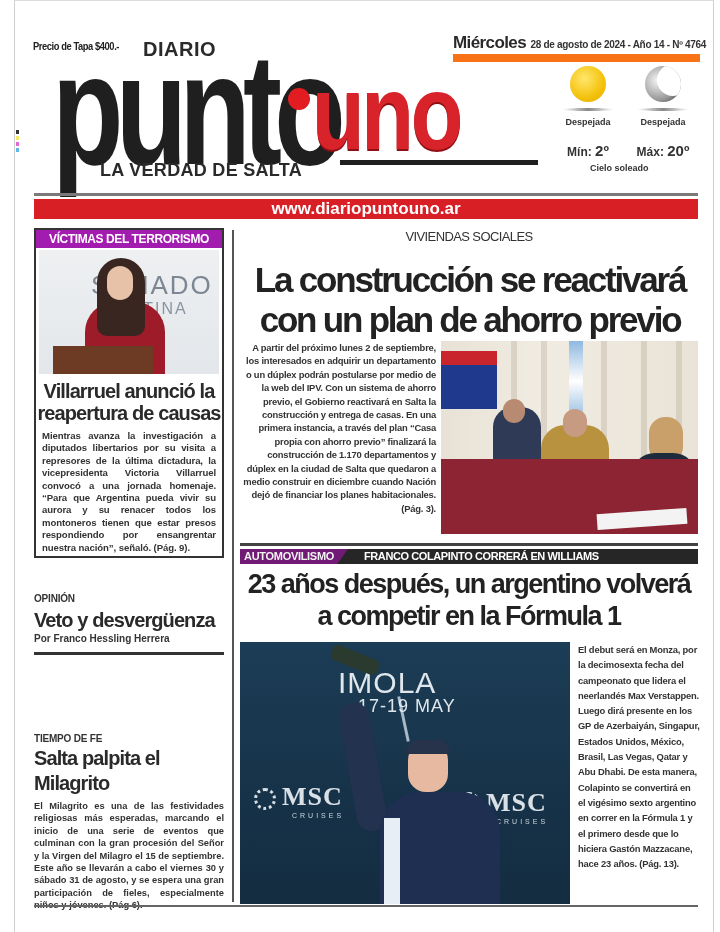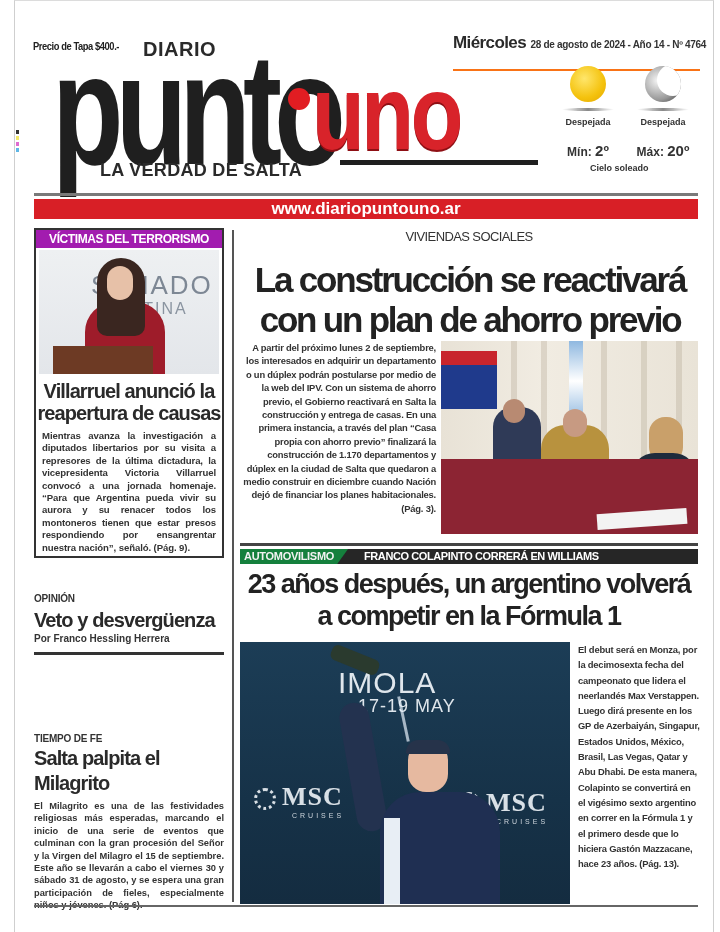--- a/index.html
+++ b/index.html
@@ -13,21 +13,21 @@
   
   .price { position: absolute; left: 33px; top: 40px; font-size: 11px; font-weight: bold; letter-spacing: -0.5px; color: #222; transform: scaleX(0.85); transform-origin: left; }
   .diario { position: absolute; left: 143px; top: 38px; font-size: 20px; font-weight: bold; color: #2a2a2a; letter-spacing: 0.5px; }
   .logo { position: absolute; left: 52px; top: 46px; height: 132px; display: flex; align-items: flex-end; }
   .logo-punto { font-family: "Liberation Sans", sans-serif; font-weight: bold; font-size: 150px; line-height: 130px; letter-spacing: -10px; color: #1f1f1f; transform: scaleX(0.78) scaleY(1.05); transform-origin: left bottom; display: inline-block; }
   .logo-dot { position: absolute; left: 288px; top: 88px; width: 22px; height: 22px; border-radius: 50%; background: #e11d22; }
   .logo-uno { position: absolute; left: 312px; top: 68px; font-weight: bold; font-size: 105px; line-height: 90px; letter-spacing: -4px; color: #d8232a; transform: scaleX(0.82); transform-origin: left top; text-shadow: 0 2px 0 #8e0f14; }
   .logo-underline { position: absolute; left: 340px; top: 160px; width: 198px; height: 5px; background: #1f1f1f; }
   .tagline { position: absolute; left: 100px; top: 160px; font-size: 18px; font-weight: bold; color: #2a2a2a; letter-spacing: 0.3px; }
 
-  .dateline { position: absolute; left: 453px; top: 33px; width: 247px; border-bottom: 2px solid #f97316; padding-bottom: 16px; white-space: nowrap; }
+  .dateline { position: absolute; left: 453px; top: 33px; width: 247px; border-bottom: 8px solid #f97316; padding-bottom: 1px; white-space: nowrap; }
   .dateline .day { font-size: 17px; font-weight: bold; letter-spacing: -0.6px; color: #2a2a2a; }
   .dateline .rest { font-size: 10px; font-weight: bold; color: #333; letter-spacing: -0.3px; }
 
   .weather { position: absolute; top: 62px; width: 80px; text-align: center; }
   .weather.w1 { left: 548px; }
   .weather.w2 { left: 623px; }
   .sun { width: 36px; height: 36px; border-radius: 50%; margin: 4px auto 0; background: radial-gradient(circle at 40% 35%, #ffe66b, #f4c20d 60%, #e3a600); }
   .moon { width: 36px; height: 36px; margin: 4px auto 0; position: relative; border-radius: 50%; background: radial-gradient(circle at 35% 40%, #f5f5f5, #9a9a9a 60%, #333); overflow: hidden; }
   .moon::after { content: ""; position: absolute; left: 12px; top: -2px; width: 32px; height: 32px; border-radius: 50%; background: #ffffff; }
   .shadow { width: 52px; height: 3px; margin: 6px auto 0; background: linear-gradient(90deg, transparent, #888, transparent); border-radius: 50%; }
@@ -79,21 +79,21 @@
   .photo-ipv .p1 { position: absolute; left: 52px; top: 66px; width: 48px; height: 64px; border-radius: 20px 20px 0 0; background: #2f3a57; }
   .photo-ipv .h1 { position: absolute; left: 62px; top: 58px; width: 22px; height: 24px; border-radius: 11px; background: #b88a72; }
   .photo-ipv .p2 { position: absolute; left: 100px; top: 84px; width: 68px; height: 66px; border-radius: 24px 24px 0 0; background: #b8923e; }
   .photo-ipv .h2 { position: absolute; left: 122px; top: 68px; width: 24px; height: 28px; border-radius: 12px; background: #c79a82; }
   .photo-ipv .p3 { position: absolute; left: 190px; top: 112px; width: 66px; height: 60px; border-radius: 24px 24px 0 0; background: #1e2b3c; }
   .photo-ipv .h3 { position: absolute; left: 208px; top: 76px; width: 34px; height: 46px; border-radius: 16px; background: #c9a06a; }
   .photo-ipv .papers { position: absolute; left: 156px; top: 170px; width: 90px; height: 16px; background: #f3f3f3; transform: rotate(-4deg); }
 
   .auto-rule { position: absolute; left: 240px; top: 543px; width: 458px; height: 3px; background: #444; }
   .auto-bar { position: absolute; left: 240px; top: 549px; width: 458px; height: 15px; background: #262626; }
-  .auto-tag { position: absolute; left: 0; top: 0; height: 15px; padding: 0 14px 0 4px; background: #15803d; color: #f2f2f2; font-size: 11px; font-weight: bold; line-height: 15px; letter-spacing: -0.3px; clip-path: polygon(0 0, 100% 0, 90% 100%, 0 100%); }
+  .auto-tag { position: absolute; left: 0; top: 0; height: 15px; padding: 0 14px 0 4px; background: #701a75; color: #f2f2f2; font-size: 11px; font-weight: bold; line-height: 15px; letter-spacing: -0.3px; clip-path: polygon(0 0, 100% 0, 90% 100%, 0 100%); }
   .auto-sub { position: absolute; left: 124px; top: 0; color: #fff; font-size: 11px; font-weight: bold; line-height: 15px; letter-spacing: -0.4px; }
   .f1-headline { position: absolute; left: 240px; top: 568px; width: 458px; text-align: center; font-size: 27px; line-height: 32px; font-weight: bold; letter-spacing: -1.5px; color: #222; }
 
   .photo-f1 { position: absolute; left: 240px; top: 642px; width: 330px; height: 262px; overflow: hidden; background: linear-gradient(180deg, #1c3d56 0%, #163248 60%, #142c40 100%); }
   .photo-f1 .imola { position: absolute; left: 98px; top: 24px; font-size: 30px; color: #dfe6ec; letter-spacing: 1px; }
   .photo-f1 .may { position: absolute; left: 118px; top: 54px; font-size: 18px; color: #dfe6ec; letter-spacing: 1px; }
   .photo-f1 .msc { position: absolute; font-family: "Liberation Serif", serif; font-weight: bold; color: #d9e0e6; font-size: 26px; letter-spacing: 1px; }
   .photo-f1 .cruises { position: absolute; font-size: 7px; color: #cfd7de; letter-spacing: 3px; }
   .photo-f1 .star { position: absolute; width: 22px; height: 22px; border-radius: 50%; border: 3px dotted #d7dee4; }
   .photo-f1 .arm { position: absolute; left: 108px; top: 60px; width: 30px; height: 130px; border-radius: 15px; background: #23324f; transform: rotate(-10deg); }

